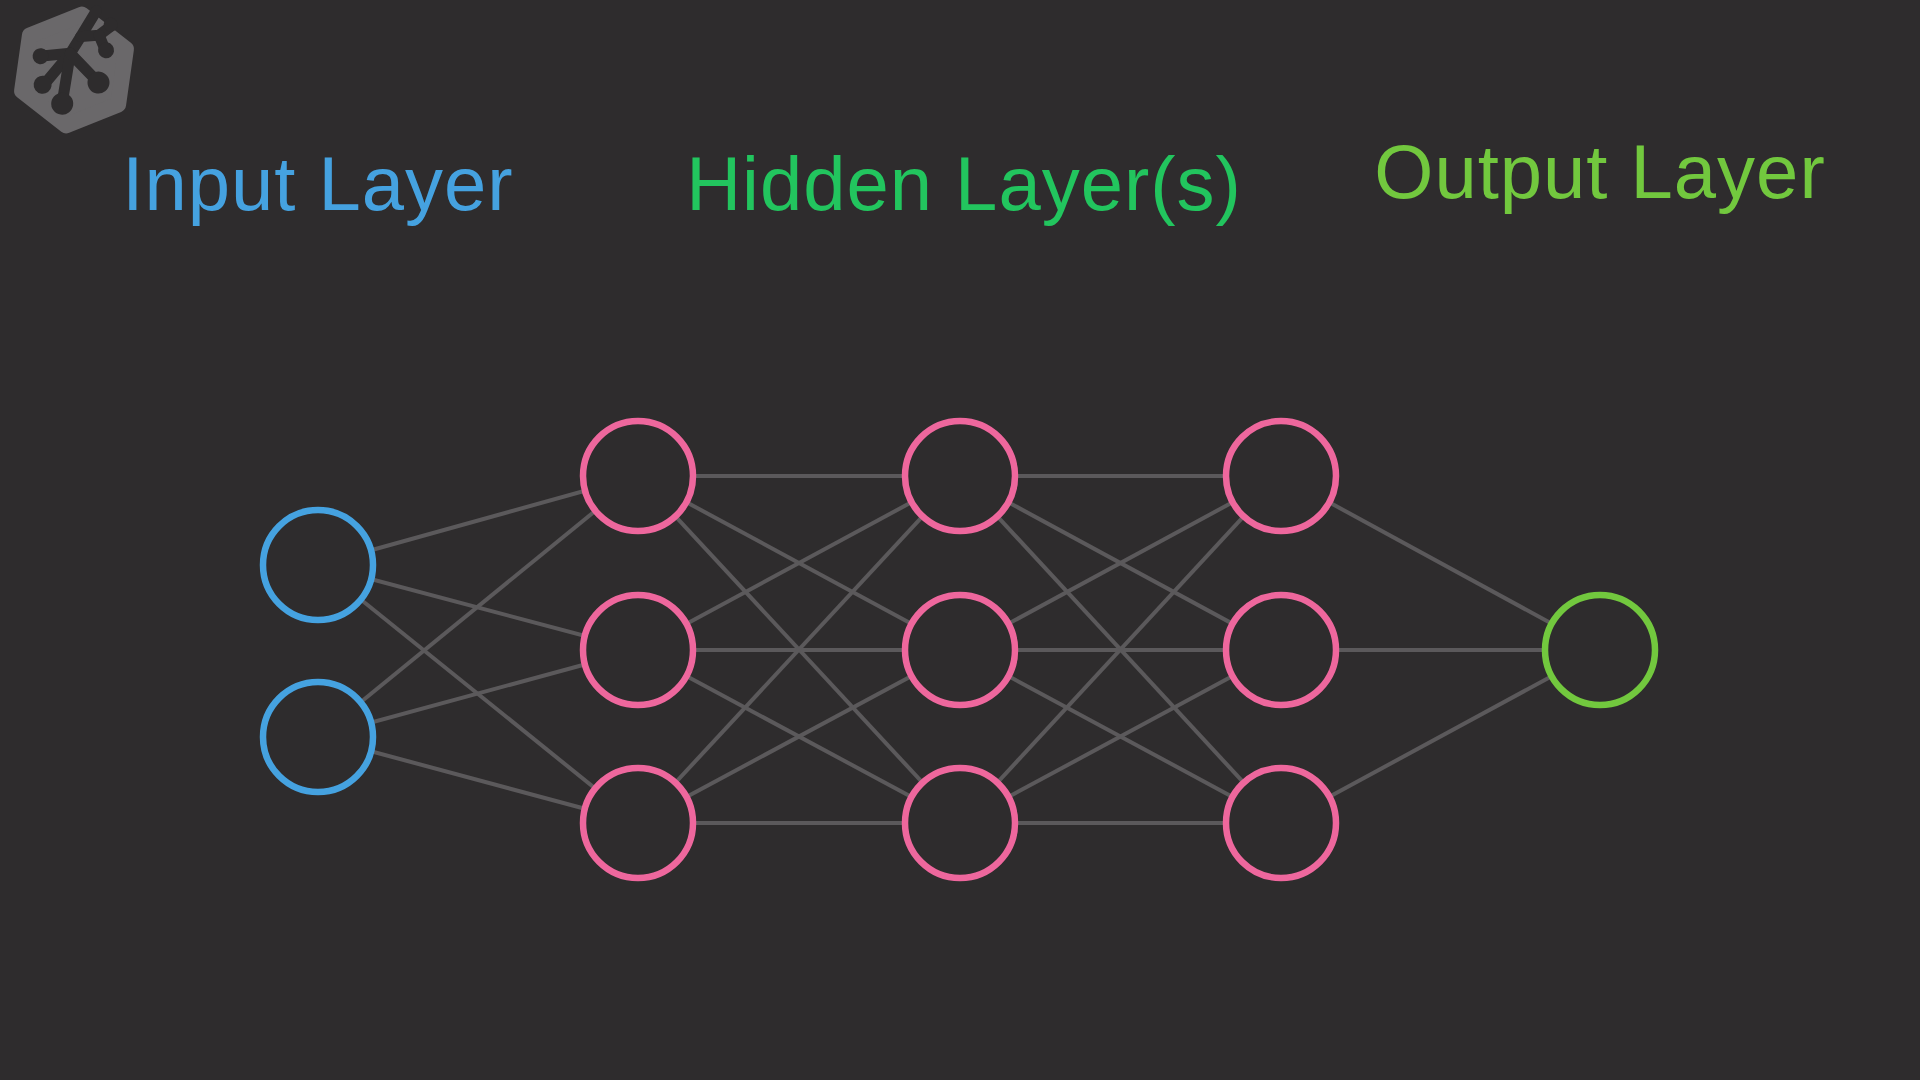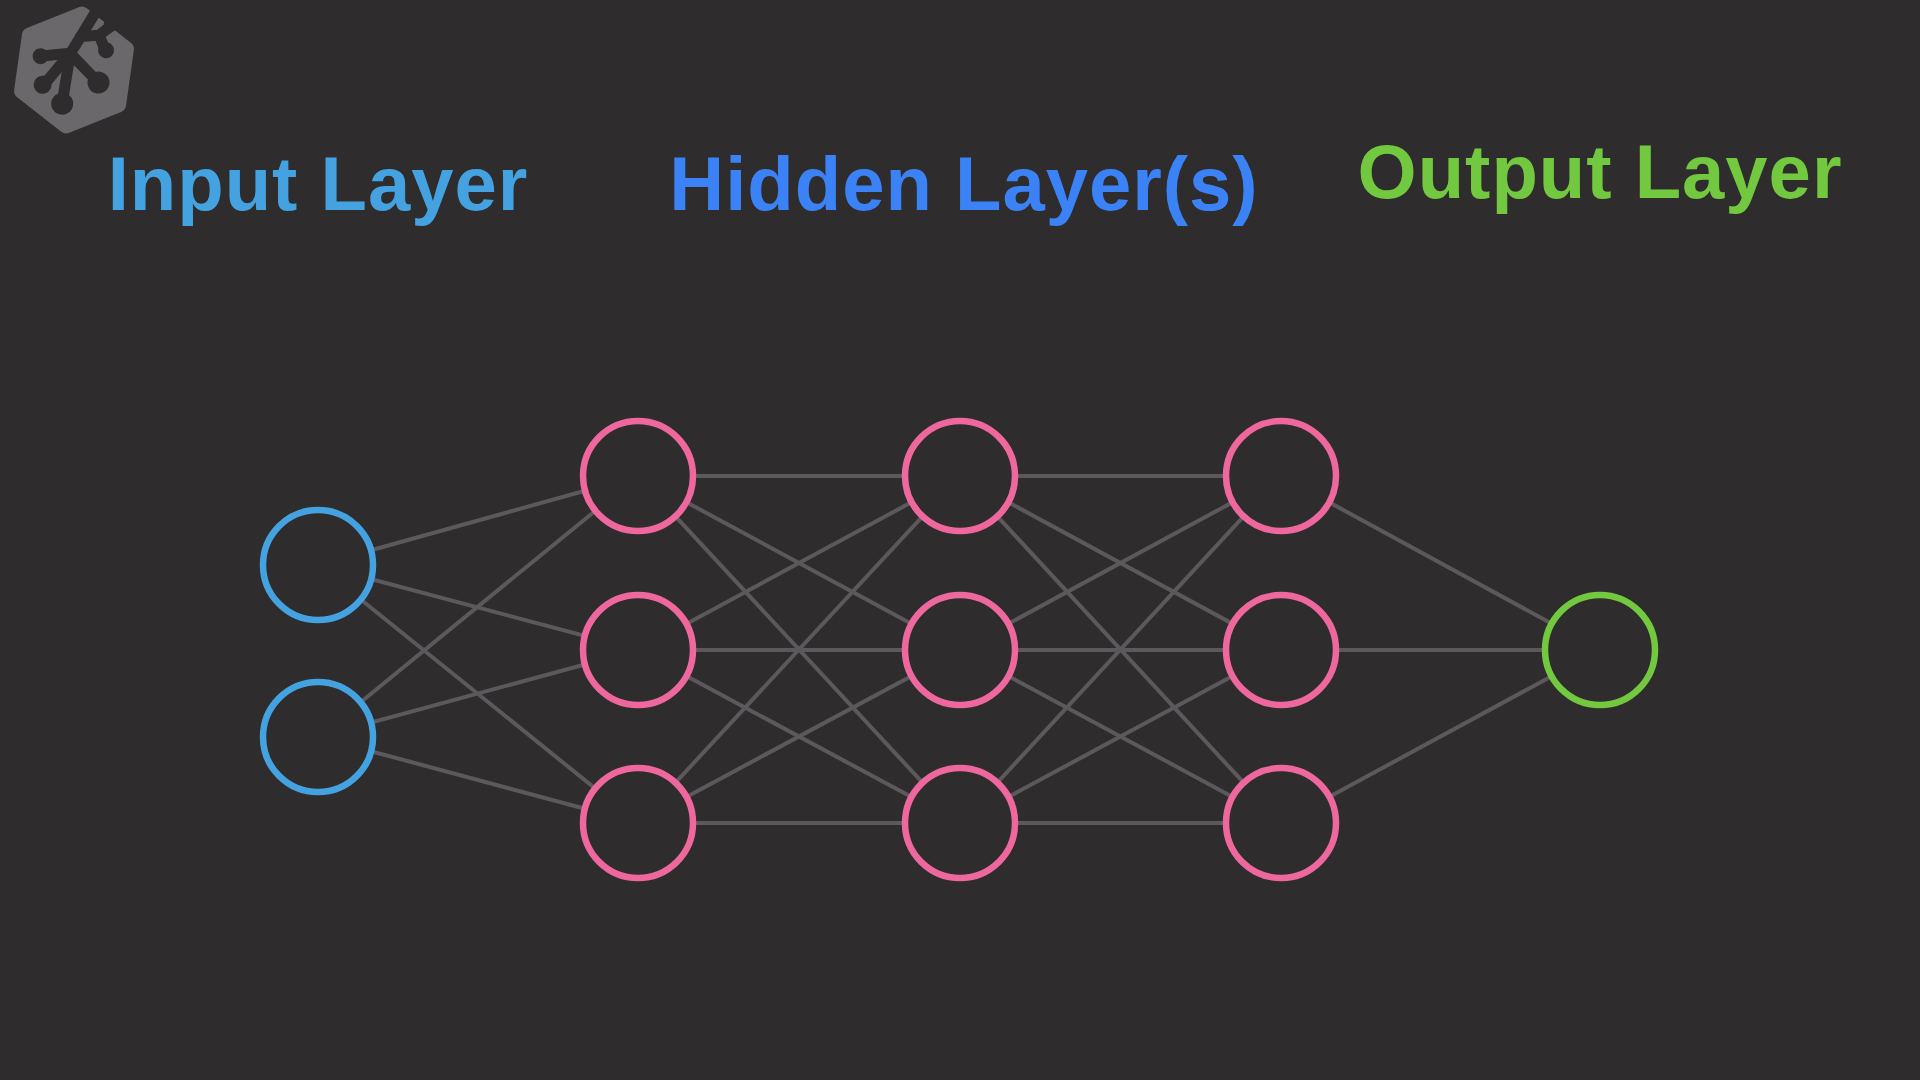--- a/index.html
+++ b/index.html
@@ -7,21 +7,21 @@
     width:1920px;height:1080px;
     background:var(--bg,#2e2c2d);
     font-family:"Liberation Sans", sans-serif;
     overflow:hidden;position:relative;
   }
   .stage{position:absolute;inset:0;}
   .layer-label{
     position:absolute;
     transform:translateX(-50%);
     font-size:76px;
-    font-weight:bold;
+    font-weight:normal;
     letter-spacing:1px;
     white-space:nowrap;
     user-select:none;
     text-align:center;
   }
   svg{position:absolute;left:0;top:0;}
   .logo{position:absolute;right:22px;bottom:26px;}
 </style>
 </head>
 <body style="--bg: #2e2c2d;">
@@ -68,21 +68,21 @@
         <circle cx="960" cy="650" r="55" fill="#2e2c2d" stroke="#ee679d" stroke-width="6.5"></circle>
         <circle cx="960" cy="823" r="55" fill="#2e2c2d" stroke="#ee679d" stroke-width="6.5"></circle>
         <circle cx="1281" cy="476" r="55" fill="#2e2c2d" stroke="#ee679d" stroke-width="6.5"></circle>
         <circle cx="1281" cy="650" r="55" fill="#2e2c2d" stroke="#ee679d" stroke-width="6.5"></circle>
         <circle cx="1281" cy="823" r="55" fill="#2e2c2d" stroke="#ee679d" stroke-width="6.5"></circle>
         <circle cx="1600" cy="650" r="55" fill="#2e2c2d" stroke="#72c83e" stroke-width="6.5"></circle>
       </g>
   </svg>
 
   <div class="layer-label" style="left: 318px; top: 140px; color: rgb(69, 162, 224);">Input Layer</div>
-  <div class="layer-label" style="left: 964px; top: 140px; color: #3b82f6;">Hidden Layer(s)</div>
+  <div class="layer-label" style="left: 964px; top: 140px; color: #22c55e;">Hidden Layer(s)</div>
   <div class="layer-label" style="left: 1600px; top: 128px; color: rgb(114, 200, 62);">Output Layer</div>
 
   <svg class="logo" width="148" height="140" viewBox="-74 -70 148 140">
     <g transform="rotate(8)">
       <polygon points="0,-56 48.5,-28 48.5,28 0,56 -48.5,28 -48.5,-28" stroke-width="16" stroke-linejoin="round" id="hexFill" fill="#6a686a" stroke="#6a686a"></polygon>
       <g fill="none" stroke-width="11" stroke-linecap="round" id="logo-branches" stroke="#2e2c2d">
         <path d="M 14,-62 L 2,-34 L -6,-16"></path>
         <path d="M 2,-34 L 20,-38 L 30,-48"></path>
         <path d="M 20,-38 L 27,-26"></path>
         <path d="M -6,-16 L -31,-10"></path>

